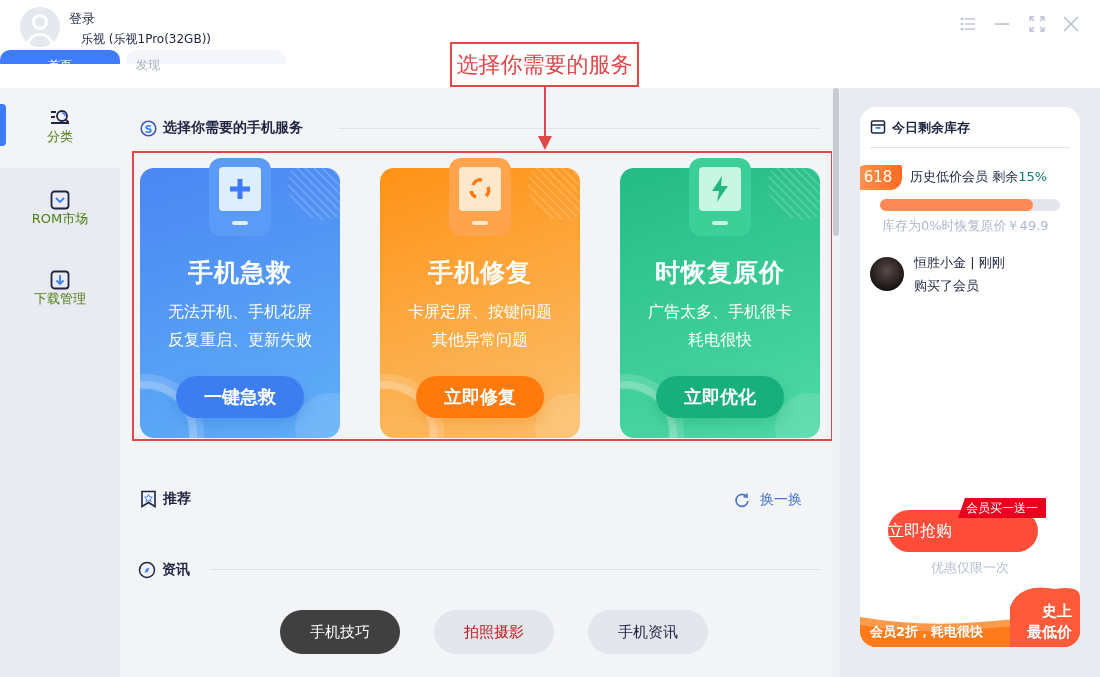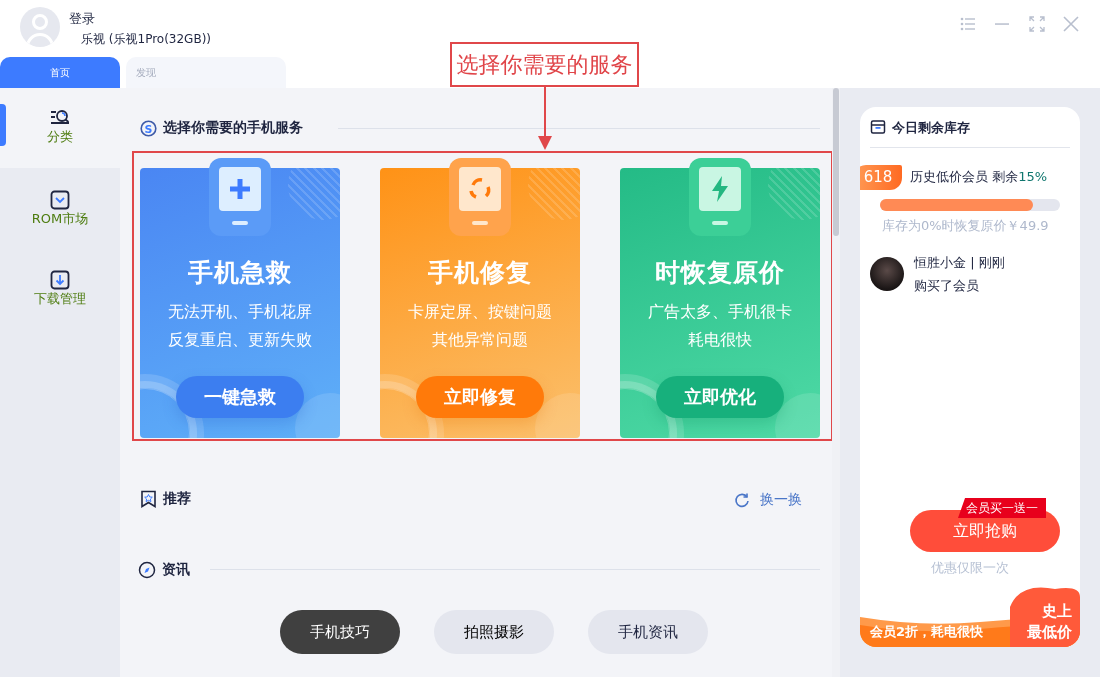--- a/index.html
+++ b/index.html
@@ -3,37 +3,37 @@
 <meta charset="utf-8">
 <style>
 *{box-sizing:border-box;margin:0;padding:0}
 body{width:1100px;height:677px;overflow:hidden;background:#fff;font-family:"DejaVu Sans","Liberation Sans",sans-serif;color:#1f2540;position:relative}
 .topbar{position:absolute;left:0;top:0;width:1100px;height:88px;background:#fff}
 .avatar{position:absolute;left:20px;top:7px;width:40px;height:40px;border-radius:50%;background:#e6e8ef;overflow:hidden}
 .avatar .head{position:absolute;left:12px;top:7px;width:16px;height:16px;border-radius:50%;border:3px solid #fff}
 .avatar .body{position:absolute;left:6px;top:26px;width:28px;height:20px;border-radius:14px 14px 0 0;border:3px solid #fff}
 .login{position:absolute;left:69px;top:10px;font-size:13px;color:#1f2540}
 .device{position:absolute;left:81px;top:31px;font-size:12px;color:#1f2540}
-.tab{position:absolute;top:57px;height:31px;width:120px;border-radius:10px 10px 0 0;font-size:10px;text-align:center;line-height:31px}
+.tab{position:absolute;top:50px;height:14px;width:120px;border-radius:10px 10px 0 0;font-size:12px;text-align:center;line-height:31px}
 .tab.active{left:0;background:#3d7bff;color:#fff}
 .tab.inactive{left:126px;width:160px;background:#f4f6fb;color:#a7aebf;text-align:left;padding-left:10px}
 .winctl{position:absolute;top:14px;width:20px;height:20px;cursor:pointer}
 .annot-box{position:absolute;left:450px;top:42px;width:189px;height:45px;border:2px solid #e0474a;background:#fff;color:#e04448;font-family:"DejaVu Serif","Liberation Serif",serif;font-size:22px;line-height:41px;text-align:center}
 .annot-line{position:absolute;left:544px;top:87px;width:2px;height:54px;background:#e0474a}
 .annot-head{position:absolute;left:538px;top:136px;width:0;height:0;border-left:7px solid transparent;border-right:7px solid transparent;border-top:14px solid #e0474a}
 .sidebar{position:absolute;left:0;top:88px;width:120px;height:589px;background:#e9ebf2}
 .side-item{position:absolute;left:0;width:120px;height:80px;text-align:center;font-size:13px;color:#4d7c0f;cursor:pointer}
 .side-item.active{background:#f3f4f8}
 .side-item .bar{position:absolute;left:0;top:16px;width:6px;height:42px;background:#3d7bff;border-radius:0 4px 4px 0}
 .side-item svg{display:block;margin:0 auto}
 .main{position:absolute;left:120px;top:88px;width:720px;height:589px;background:#f3f4f8}
 .sec-title{position:absolute;font-size:14px;font-weight:bold;color:#1f2540;display:flex;align-items:center;gap:6px}
 .divider{position:absolute;height:1px;background:#dde1ea}
 .redbox{position:absolute;left:132px;top:151px;width:701px;height:290px;border:2px solid #e0474a}
-.card{position:absolute;top:168px;width:200px;height:270px;border-radius:4px;overflow:hidden;text-align:center;color:#fff}
+.card{position:absolute;top:168px;width:200px;height:270px;border-radius:14px;overflow:hidden;text-align:center;color:#fff}
 .card .deco1{position:absolute;right:-18px;top:-18px;width:70px;height:70px;border-radius:50%;background:repeating-linear-gradient(45deg,rgba(255,255,255,.15) 0 2px,transparent 2px 6px)}
 .card .deco2{position:absolute;left:-40px;bottom:-40px;width:90px;height:90px;border-radius:50%;border:1px solid rgba(255,255,255,.25);box-shadow:0 0 0 6px transparent, 0 0 0 7px rgba(255,255,255,.2),0 0 0 13px transparent,0 0 0 14px rgba(255,255,255,.15)}
 .card .deco3{position:absolute;right:-25px;bottom:-25px;width:70px;height:70px;border-radius:50%;background:rgba(255,255,255,.12)}
 .card .title{position:absolute;left:0;right:0;top:88px;font-size:25px;font-weight:bold;letter-spacing:1px}
 .card .desc{position:absolute;left:0;right:0;top:130px;font-size:16px;line-height:28px}
 .card .btn{position:absolute;left:36px;top:208px;width:128px;height:42px;border-radius:21px;font-size:18px;font-weight:bold;line-height:42px;cursor:pointer}
 .phone{position:absolute;top:158px;width:62px;height:78px;border-radius:12px}
 .phone .screen{position:absolute;left:10px;top:9px;width:42px;height:44px;border-radius:4px}
 .phone .home{position:absolute;left:23px;top:63px;width:16px;height:4px;border-radius:2px}
 .phone .glyph{position:absolute;left:10px;top:9px;width:42px;height:44px;display:flex;align-items:center;justify-content:center}
@@ -46,21 +46,21 @@
 .panel-div{position:absolute;left:10px;top:40px;width:200px;height:1px;background:#e2e5ec}
 .badge618{position:absolute;left:-6px;top:58px;width:48px;height:25px;background:linear-gradient(90deg,#ff9a55,#ff6a22);border-radius:12px 2px 12px 0;color:#fff;font-size:15px;line-height:25px;text-align:center}
 .item-text{position:absolute;left:50px;top:61px;font-size:13px;color:#1f2540}
 .item-pct{color:#0f766e}
 .progress{position:absolute;left:20px;top:92px;width:180px;height:12px;background:#e4e6ee;border-radius:6px}
 .progress .fill{height:12px;width:85%;background:#ff8a55;border-radius:6px}
 .restore{position:absolute;left:22px;top:110px;font-size:13px;color:#aeb8cc}
 .buyer-avatar{position:absolute;left:10px;top:150px;width:34px;height:34px;border-radius:50%;background:radial-gradient(circle at 50% 40%,#5a4a48,#1a1515 70%)}
 .buyer-name{position:absolute;left:54px;top:147px;font-size:13px;color:#1f2540}
 .buyer-act{position:absolute;left:54px;top:170px;font-size:13px;color:#1f2540}
-.buy-btn{position:absolute;left:50px;top:403px;width:150px;height:42px;border-radius:21px;background:#ff4d3a;color:#fff;font-size:16px;line-height:42px;text-align:center;cursor:pointer}
+.buy-btn{position:absolute;left:28px;top:403px;width:150px;height:42px;border-radius:21px;background:#ff4d3a;color:#fff;font-size:16px;line-height:42px;cursor:pointer}
 .buy-tag{position:absolute;left:98px;top:391px;width:88px;height:20px;background:#e8001c;color:#fff;font-size:12px;line-height:20px;text-align:center;clip-path:polygon(8% 0,100% 0,100% 100%,0 100%)}
 .limit{position:absolute;left:0;right:0;top:452px;text-align:center;font-size:13px;color:#b6c0d3}
 .wave{position:absolute;left:0;top:470px;width:220px;height:70px}
 .bottom-left{position:absolute;left:10px;top:516px;font-size:13px;font-weight:bold;color:#fff}
 .bottom-right{position:absolute;left:162px;top:494px;font-size:15px;font-weight:bold;color:#fff;text-align:right;line-height:21px;width:50px}
 </style>
 </head>
 <body>
 
 <div class="topbar">
@@ -234,21 +234,21 @@
 <div class="sec-title" style="left:138px;top:561px">
   <svg width="18" height="18" viewBox="0 0 18 18">
       <circle cx="9" cy="9" r="7.5" fill="none" stroke="#1f2540" stroke-width="1.5"></circle>
       <path d="M11.5 6.5l-1.5 4-3.5 1.5 1.5-4z" fill="#3d7bff"></path>
     </svg>
   <span>资讯</span>
 </div>
 <div class="divider" style="left:210px;top:569px;width:610px"></div>
 
 <div class="pill" style="left:280px;background:#404040;color:#fff">手机技巧</div>
-<div class="pill" style="left:434px;background:#e4e6ee;color:#000000">拍照摄影</div>
+<div class="pill" style="left:434px;background:#e4e6ee;color:#b91c1c">拍照摄影</div>
 <div class="pill" style="left:588px;background:#e4e6ee;color:#1f2540">手机资讯</div>
 
 <div class="scrollbar"></div>
 <div class="scrollthumb"></div>
 
 <div class="right"></div>
 <div class="panel">
   <svg style="position:absolute;left:10px;top:12px" width="16" height="16" viewBox="0 0 16 16">
       <rect x="1.5" y="2" width="13" height="12" rx="1.5" fill="none" stroke="#1f2540" stroke-width="1.5"></rect>
       <path d="M1.5 6h13" stroke="#1f2540" stroke-width="1.5"></path>

